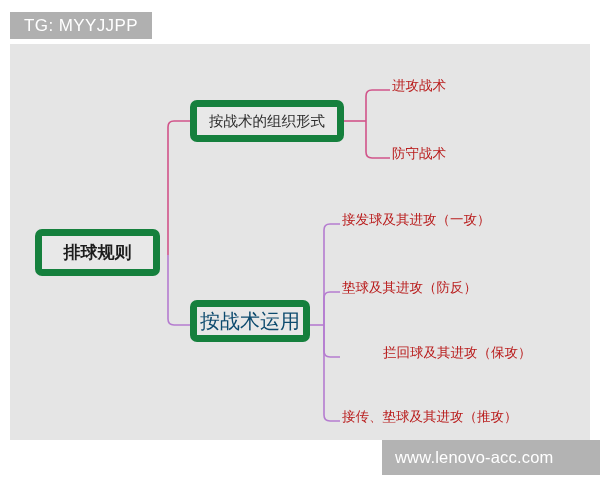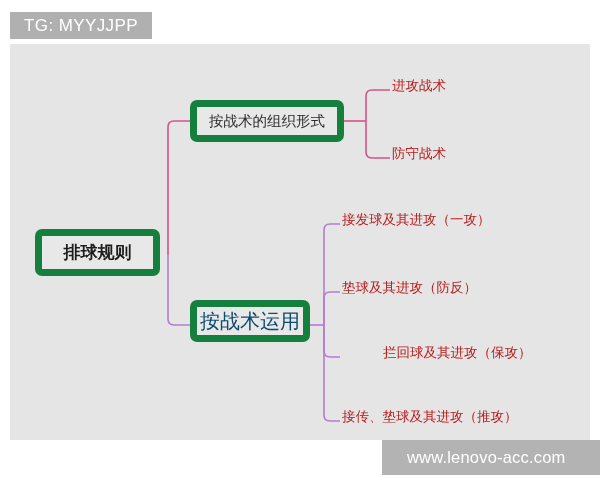--- a/index.html
+++ b/index.html
@@ -116,21 +116,21 @@
   #watermark {
     position: absolute;
     left: 382px;
     top: 440px;
     right: 0;
     height: 35px;
     background: #b3b3b3;
     color: #ffffff;
     display: flex;
     align-items: center;
-    padding-left: 25px;
+    padding-left: 13px;
     font-size: 16.5px;
     letter-spacing: 0.2px;
     z-index: 20;
     box-sizing: border-box;
   }
 </style>
 </head>
 <body>
 
 <div id="tg-badge">

